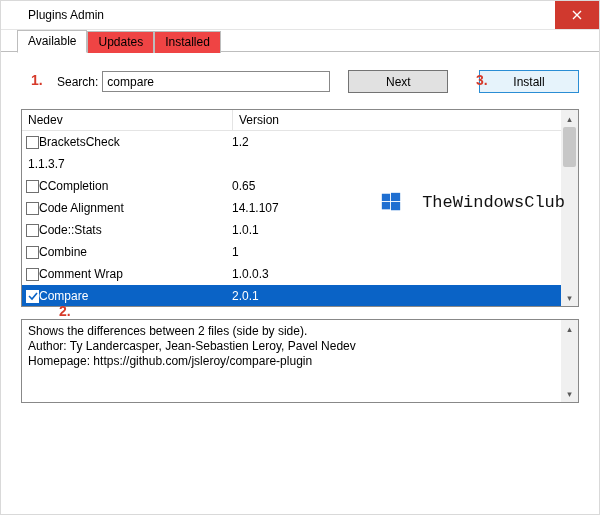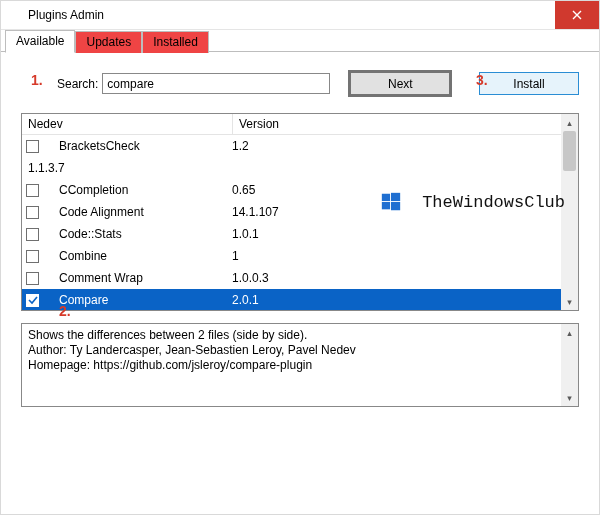--- a/index.html
+++ b/index.html
@@ -43,21 +43,21 @@
     cursor: pointer;
     font-size: 13px;
     line-height: 1;
   }
   .titlebar .close-btn svg { width: 10px; height: 10px; }
   
   .tabs {
     display: flex;
     align-items: flex-end;
     height: 22px;
-    padding-left: 4px;
+    padding-left: 16px;
     background: #ffffff;
   }
   .tab {
     padding: 3px 10px 4px 10px;
     font-size: 12px;
     border: 1px solid #bdbdbd;
     border-bottom: none;
     margin-right: 0px;
     background: #ef4444;
     cursor: pointer;
@@ -100,21 +100,21 @@
     height: 19px;
     border: 1px solid #888;
     padding: 0 4px;
     font: inherit;
     box-sizing: content-box;
   }
   .btn {
     height: 21px;
     min-width: 70px;
     padding: 0 14px;
-    border: 3px solid #737373;
+    border: 1px solid #737373;
     background: #e1e1e1;
     font: inherit;
     cursor: pointer;
     box-sizing: content-box;
     display: inline-flex;
     align-items: center;
     justify-content: center;
   }
   .btn.next { margin-left: 18px; }
   .btn.install {
@@ -171,21 +171,21 @@
   .row.selected {
     background: #0a63c6;
     color: #ffffff;
   }
   .row .cell-plugin {
     width: 204px;
     display: flex;
     align-items: center;
     padding-left: 4px;
     box-sizing: border-box;
-    gap: 20px;
+    gap: 0;
   }
   .row .cell-version {
     flex: 1;
     padding-left: 6px;
   }
   .chk {
     width: 13px; height: 13px;
     border: 1px solid #6f6f6f;
     background: #ffffff;
     display: inline-flex;

